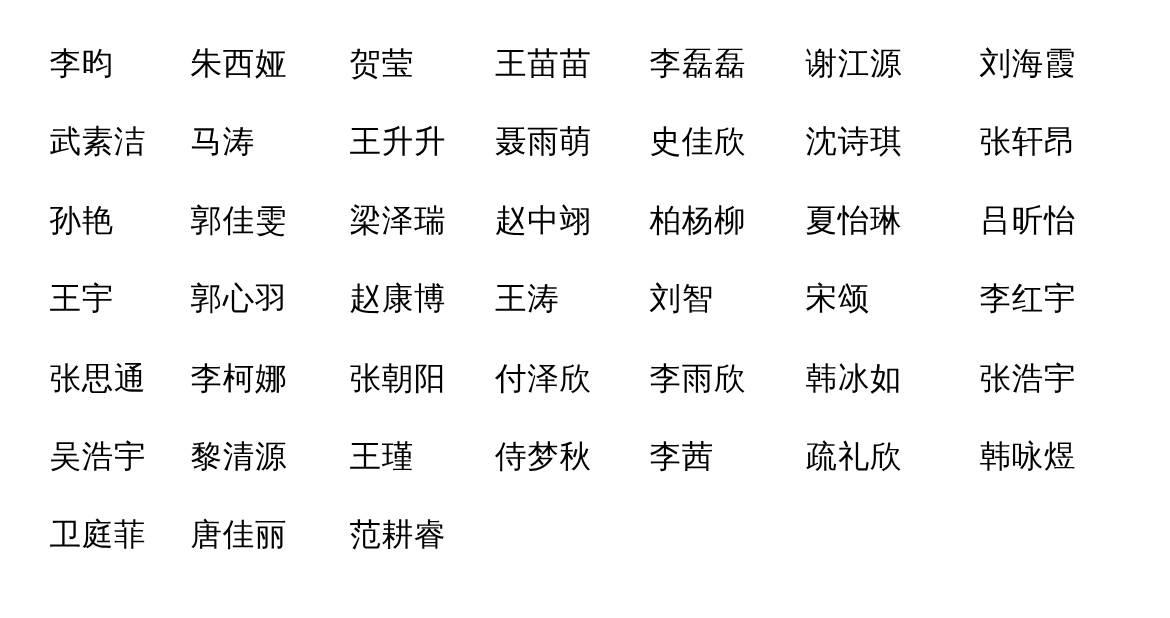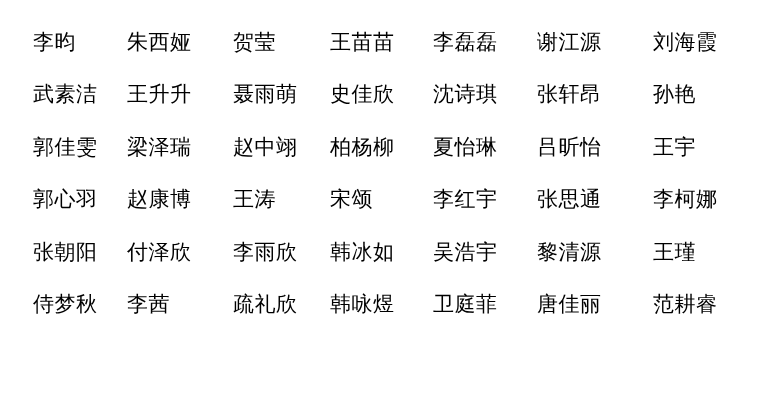--- a/index.html
+++ b/index.html
@@ -38,44 +38,47 @@
 
 <div class="name-grid">
     <span class="name-cell">李昀</span>
     <span class="name-cell">朱西娅</span>
     <span class="name-cell">贺莹</span>
     <span class="name-cell">王苗苗</span>
     <span class="name-cell">李磊磊</span>
     <span class="name-cell">谢江源</span>
     <span class="name-cell">刘海霞</span>
     <span class="name-cell">武素洁</span>
+    <span class="name-cell">马涛</span>
     <span class="name-cell">王升升</span>
     <span class="name-cell">聂雨萌</span>
     <span class="name-cell">史佳欣</span>
     <span class="name-cell">沈诗琪</span>
     <span class="name-cell">张轩昂</span>
     <span class="name-cell">孙艳</span>
     <span class="name-cell">郭佳雯</span>
     <span class="name-cell">梁泽瑞</span>
     <span class="name-cell">赵中翊</span>
     <span class="name-cell">柏杨柳</span>
     <span class="name-cell">夏怡琳</span>
     <span class="name-cell">吕昕怡</span>
     <span class="name-cell">王宇</span>
     <span class="name-cell">郭心羽</span>
     <span class="name-cell">赵康博</span>
     <span class="name-cell">王涛</span>
+    <span class="name-cell">刘智</span>
     <span class="name-cell">宋颂</span>
     <span class="name-cell">李红宇</span>
     <span class="name-cell">张思通</span>
     <span class="name-cell">李柯娜</span>
     <span class="name-cell">张朝阳</span>
     <span class="name-cell">付泽欣</span>
     <span class="name-cell">李雨欣</span>
     <span class="name-cell">韩冰如</span>
+    <span class="name-cell">张浩宇</span>
     <span class="name-cell">吴浩宇</span>
     <span class="name-cell">黎清源</span>
     <span class="name-cell">王瑾</span>
     <span class="name-cell">侍梦秋</span>
     <span class="name-cell">李茜</span>
     <span class="name-cell">疏礼欣</span>
     <span class="name-cell">韩咏煜</span>
     <span class="name-cell">卫庭菲</span>
     <span class="name-cell">唐佳丽</span>
     <span class="name-cell">范耕睿</span>

